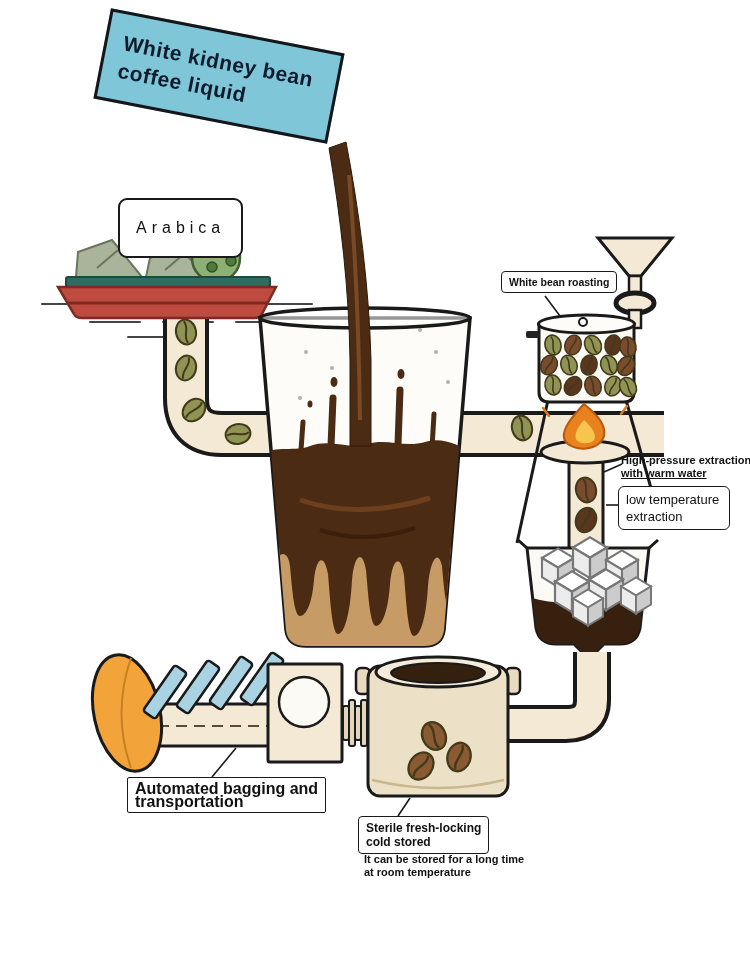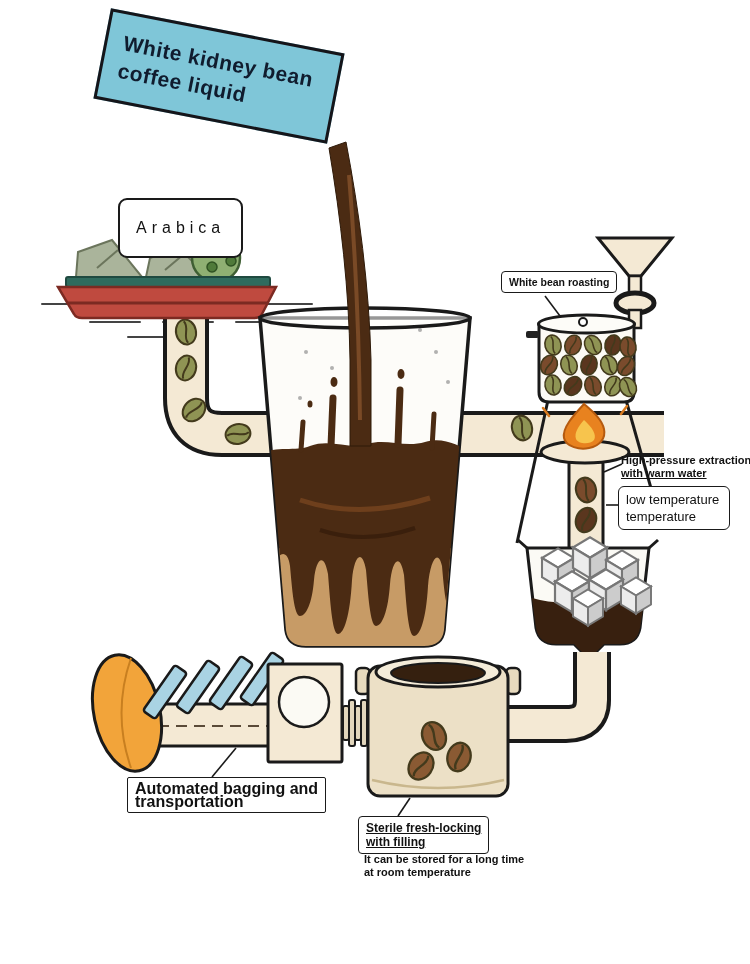--- a/index.html
+++ b/index.html
@@ -12,21 +12,21 @@
           border:3px solid #15151a;transform:rotate(11deg);box-sizing:border-box;
           display:flex;flex-direction:column;justify-content:center;padding-left:16px;}
   .banner span{font-weight:bold;font-size:21px;line-height:28px;color:#101c2e;letter-spacing:.5px;}
   .arabica{left:118px;top:198px;background:#fff;border:2px solid #1a1a1a;border-radius:9px;
            padding:19px 16px;font-size:16px;letter-spacing:5px;}
   .green-roast{left:501px;top:271px;font-weight:bold;font-size:10.5px;line-height:12px;}
   .hp{left:621px;top:454px;width:128px;font-weight:bold;font-size:11px;line-height:13px;}
   .hp .u{text-decoration:underline;}
   .lowtemp{left:618px;top:486px;width:96px;font-size:13px;line-height:17px;border-radius:6px;}
   .bagging{left:127px;top:777px;font-weight:bold;font-size:16px;line-height:13px;border-radius:2px;}
-  .sterile{left:358px;top:816px;font-weight:bold;font-size:12px;line-height:14px;text-decoration:underline;}
+  .sterile{left:358px;top:816px;font-weight:bold;font-size:12px;line-height:14px;}
   .note{left:364px;top:853px;font-weight:bold;font-size:11px;line-height:13px;}
   .lbl div{white-space:nowrap;}
 </style>
 </head>
 <body>
 
 <div id="stage">
 
 <svg id="art" width="750" height="964" viewBox="0 0 750 964">
   <defs>
@@ -258,31 +258,31 @@
   <span>White bean roasting</span>
 </div>
 
 <div class="lbl hp">
   <div>High-pressure extraction</div>
   <div class="u">with warm water</div>
 </div>
 
 <div class="lbl box lowtemp">
   <div>low temperature</div>
-  <div>temperature</div>
+  <div>extraction</div>
 </div>
 
 <div class="lbl box bagging">
   <div>Automated bagging and</div>
   <div>transportation</div>
 </div>
 
 <div class="lbl box sterile">
   <div>Sterile fresh-locking</div>
-  <div>with filling</div>
+  <div>cold stored</div>
 </div>
 
 <div class="lbl note">
   <div>It can be stored for a long time</div>
   <div>at room temperature</div>
 </div>
 
 </div>
 
 </body></html>

